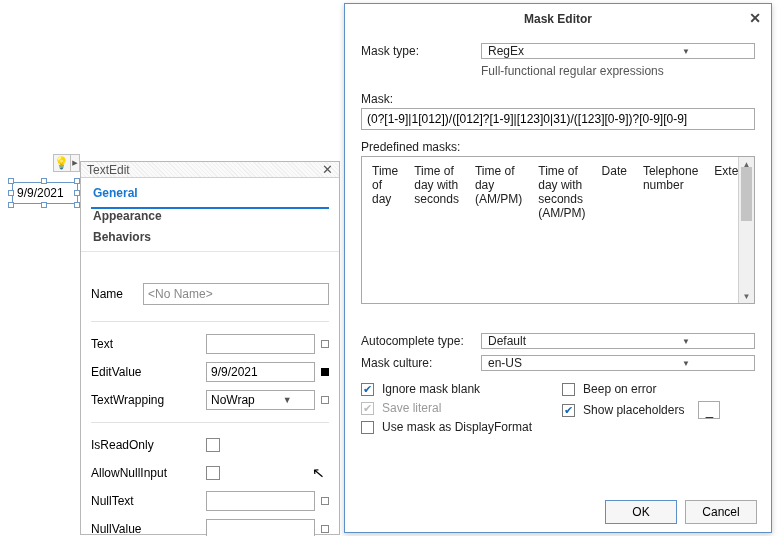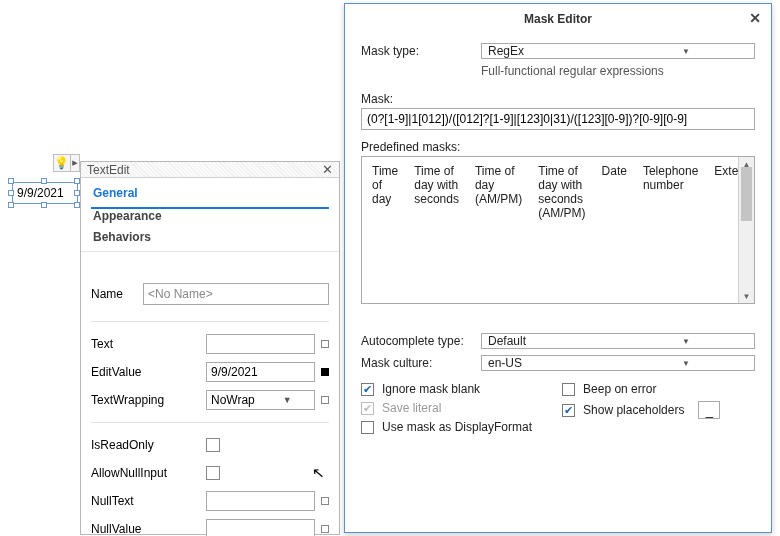--- a/index.html
+++ b/index.html
@@ -383,13 +383,17 @@
           <span>Beep on error</span>
         </div>
         <div class="check-row">
           <div class="cbox">✔</div>
           <span>Show placeholders</span>
           <input class="ph-input" value="_" style="">
         </div>
       </div>
     </div>
   </div>
+  <div class="dlg-buttons">
+    <div class="btn primary">OK</div>
+    <div class="btn">Cancel</div>
+  </div>
 </div>
 
 </body></html>

